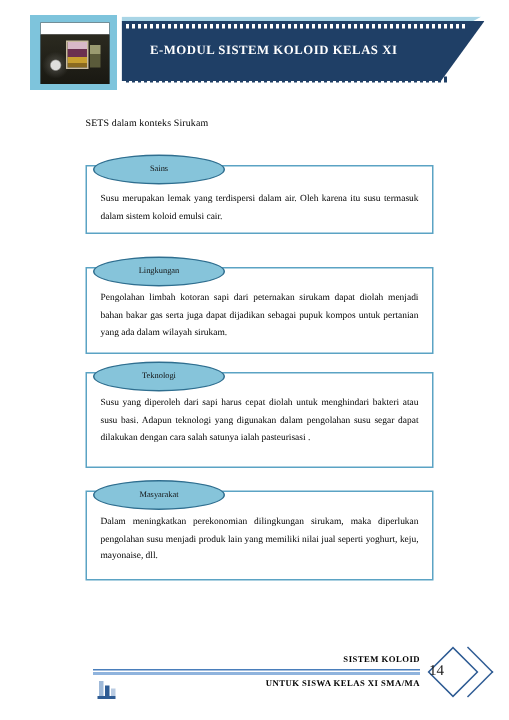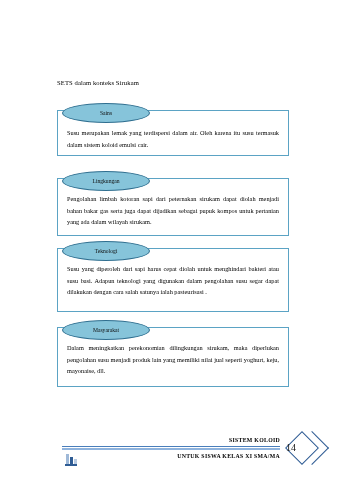--- a/index.html
+++ b/index.html
@@ -243,20 +243,36 @@
     color: #1a1a1a;
     font-family: "Liberation Serif", serif;
     z-index: 5;
   }
 </style>
 </head>
 <body>
 
 <div id="page">
 
+  <div id="header">
+    <div class="banner-band-top"></div>
+    <div class="banner-band"></div>
+    <div class="banner-dash-top"></div>
+    <div class="banner-dash-bottom"></div>
+    <div class="banner-title">E-MODUL SISTEM KOLOID KELAS XI</div>
+
+    <div class="thumb-frame">
+      <div class="thumb-inner">
+        <div class="thumb-strip"></div>
+        <div class="thumb-photo"></div>
+        <div class="thumb-beaker"></div>
+        <div class="thumb-beaker2"></div>
+      </div>
+    </div>
+  </div>
 
   <div class="intro-line">SETS dalam konteks Sirukam</div>
 
   <div class="sets-block" style="top:103px;">
     <div class="sets-box" style="top:7px; height:46px;"></div>
     <div class="sets-ellipse" style="top:0px;">
       <span>Sains</span>
     </div>
     <div class="sets-text" style="top:24px; width:212px;">Susu merupakan lemak yang terdispersi dalam air. Oleh karena itu susu termasuk dalam sistem koloid emulsi cair.</div>
   </div>

